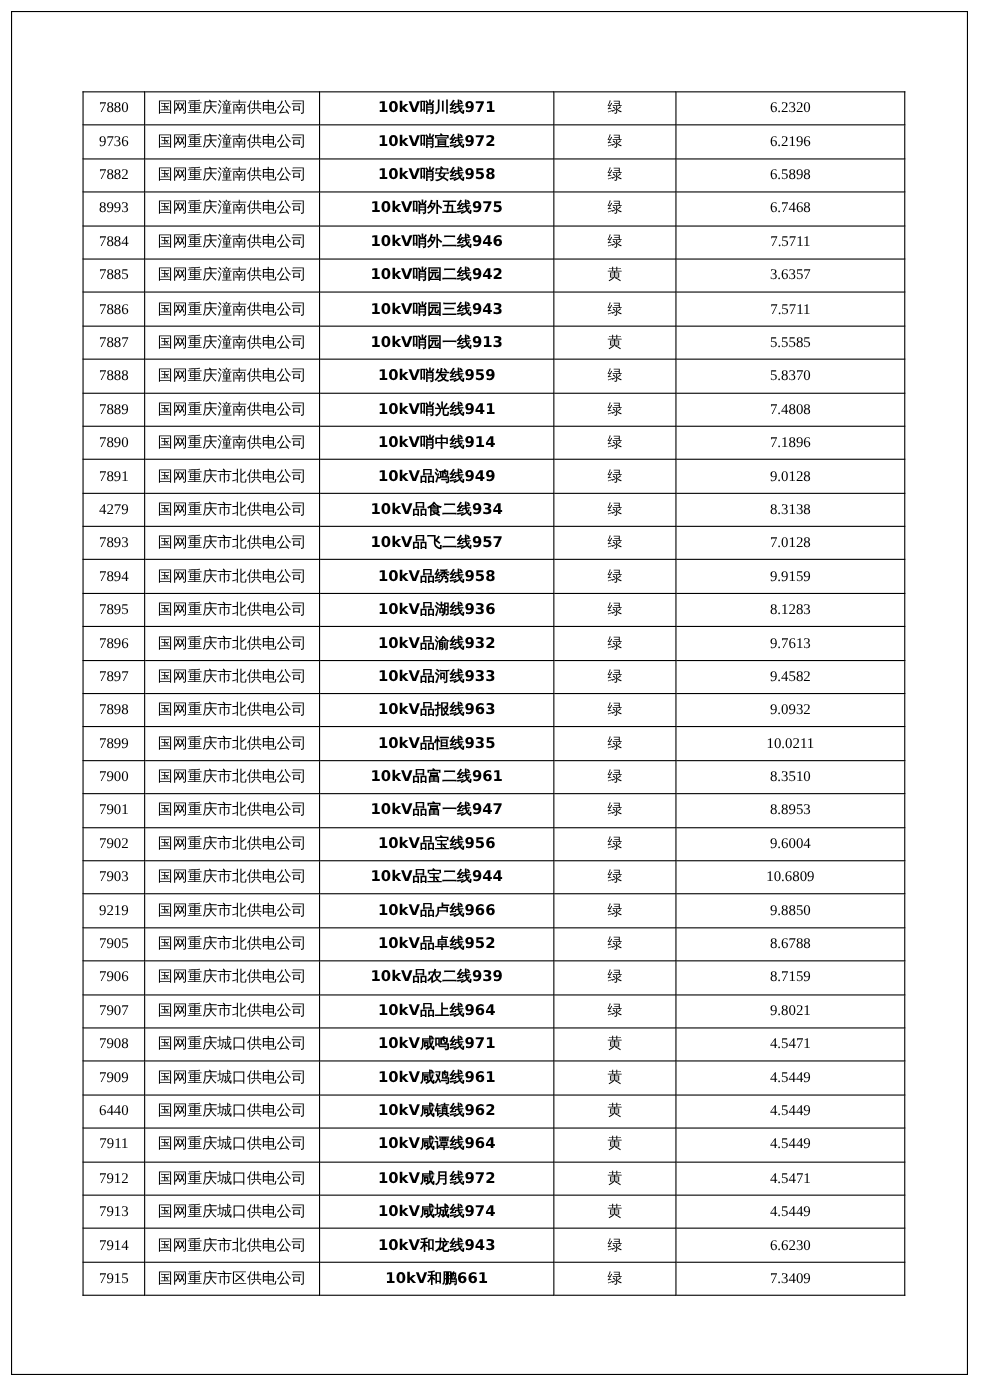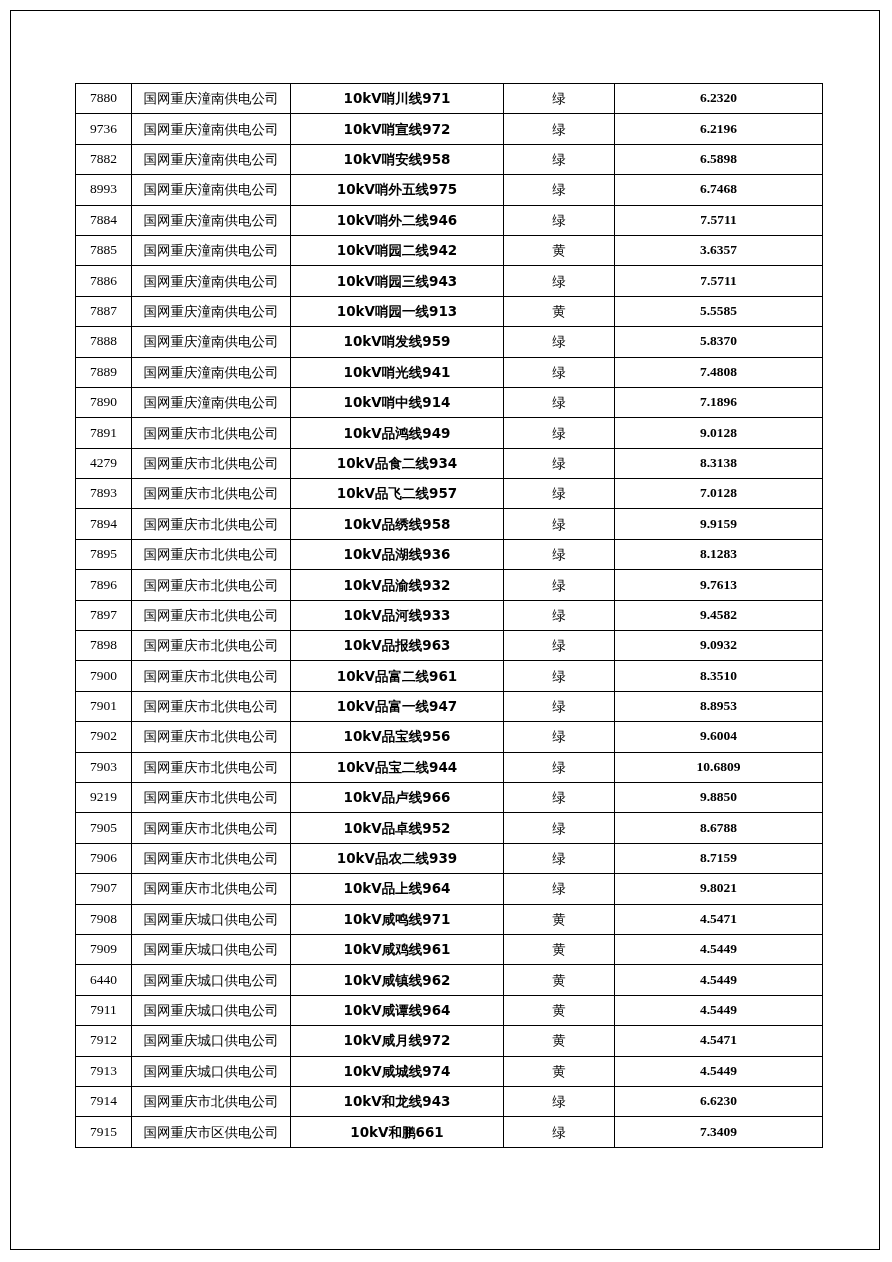--- a/index.html
+++ b/index.html
@@ -52,21 +52,21 @@
     line-height: 1.1;
     vertical-align: middle;
     text-align: center;
     white-space: nowrap;
     overflow: hidden;
   }
   td.col-idx { width: 51px; }
   td.col-company { width: 154px; }
   td.col-line { width: 208px; font-weight: bold; }
   td.col-color { width: 106px; }
-  td.col-value { width: 203px; font-weight: bold; }
+  td.col-value { width: 203px; }
   .cjk {
     font-family: "DejaVu Sans", "Liberation Sans", sans-serif;
   }
   .num {
     font-family: "Liberation Serif", "DejaVu Serif", serif;
     font-size: 14px;
   }
 </style>
 </head>
 <body>
@@ -203,20 +203,27 @@
             <td class="col-value num">9.4582</td>
           </tr>
           <tr>
             <td class="col-idx num">7898</td>
             <td class="col-company cjk">国网重庆市北供电公司</td>
             <td class="col-line cjk">10kV品报线963</td>
             <td class="col-color cjk">绿</td>
             <td class="col-value num">9.0932</td>
           </tr>
           <tr>
+            <td class="col-idx num">7899</td>
+            <td class="col-company cjk">国网重庆市北供电公司</td>
+            <td class="col-line cjk">10kV品恒线935</td>
+            <td class="col-color cjk">绿</td>
+            <td class="col-value num">10.0211</td>
+          </tr>
+          <tr>
             <td class="col-idx num">7900</td>
             <td class="col-company cjk">国网重庆市北供电公司</td>
             <td class="col-line cjk">10kV品富二线961</td>
             <td class="col-color cjk">绿</td>
             <td class="col-value num">8.3510</td>
           </tr>
           <tr>
             <td class="col-idx num">7901</td>
             <td class="col-company cjk">国网重庆市北供电公司</td>
             <td class="col-line cjk">10kV品富一线947</td>

